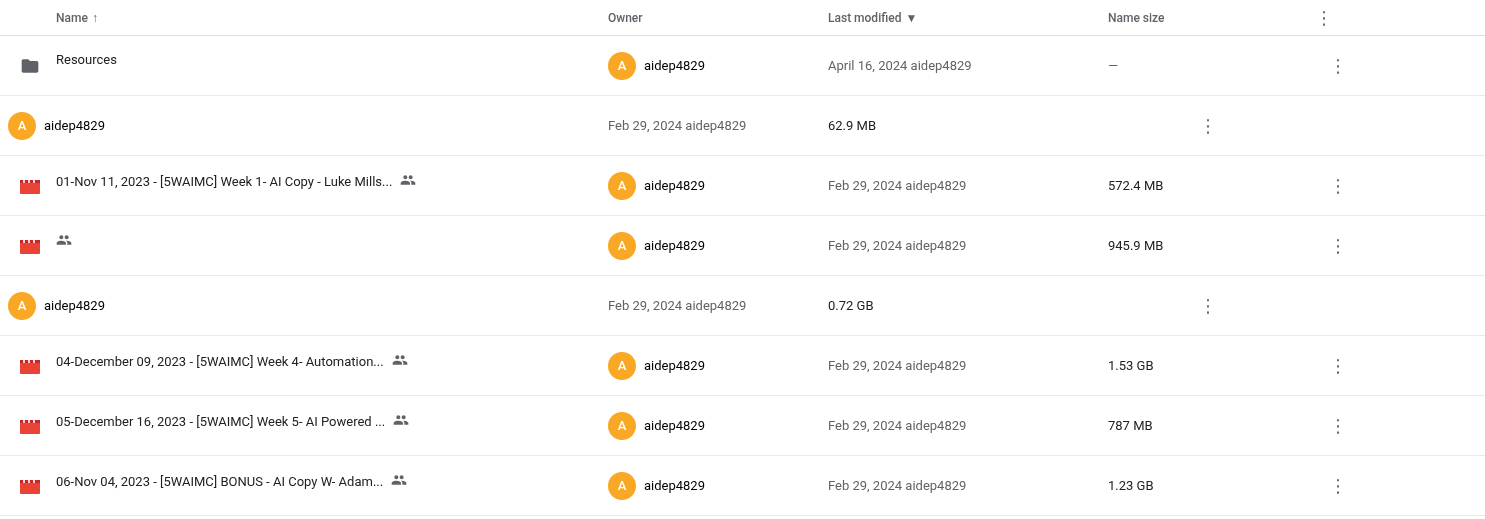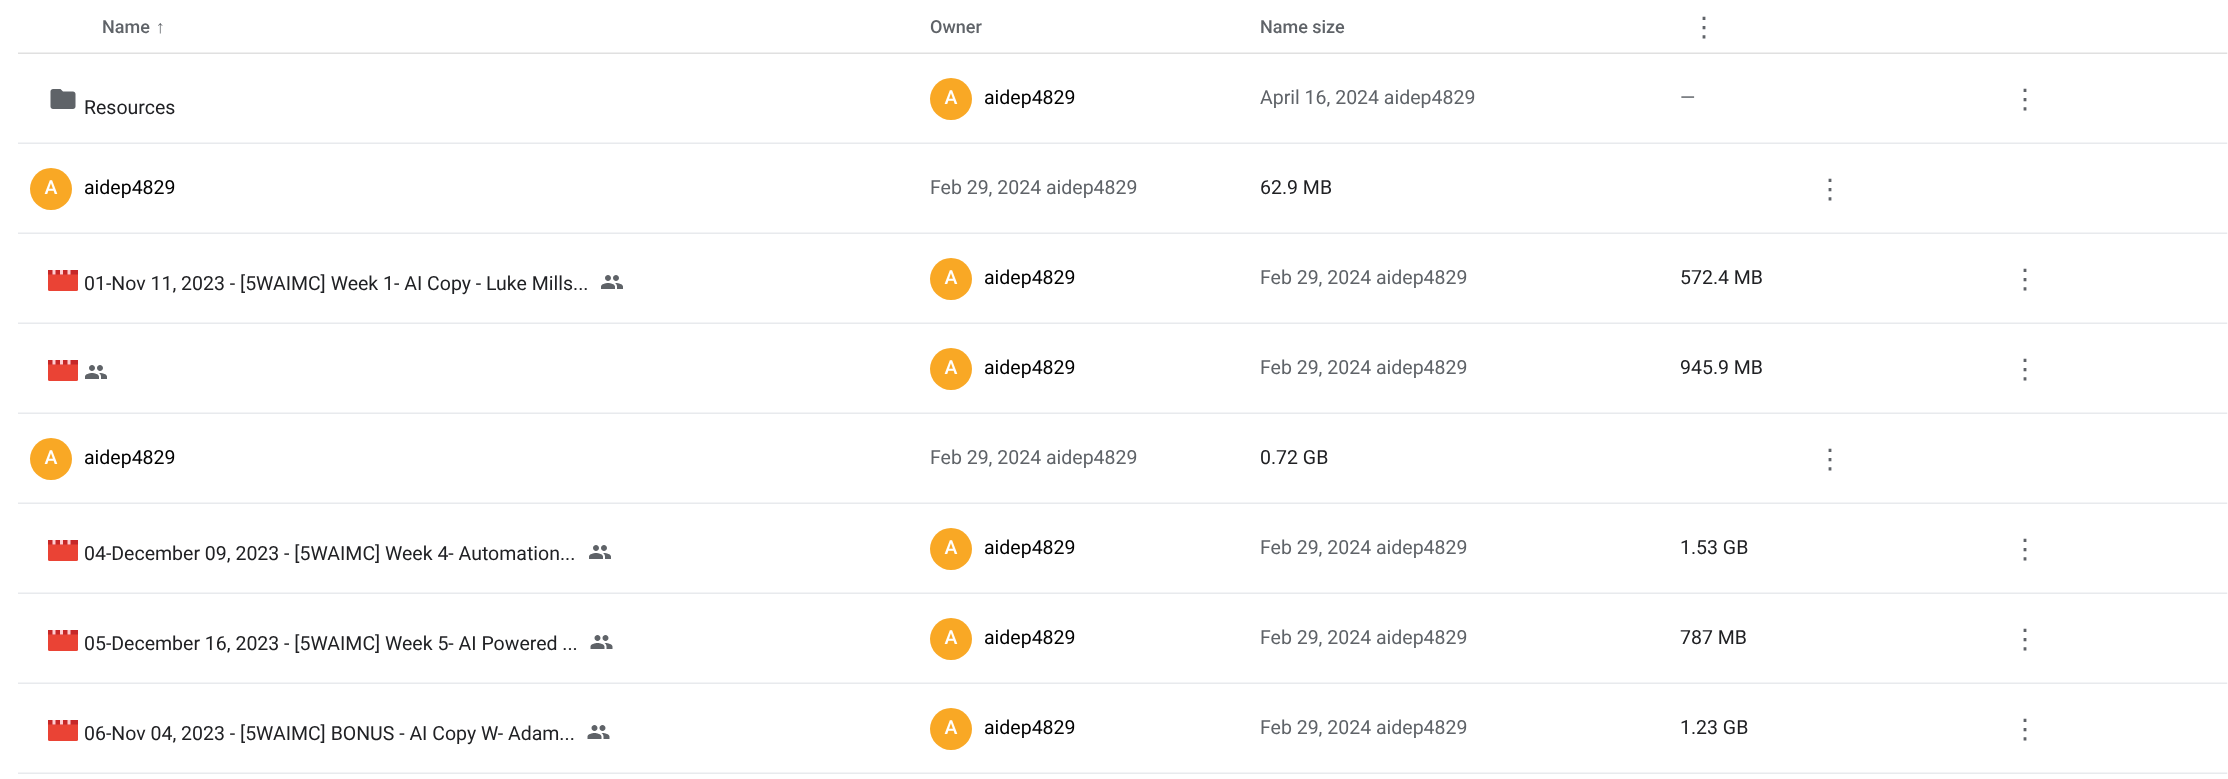--- a/index.html
+++ b/index.html
@@ -5,21 +5,20 @@
     * { box-sizing: border-box; margin: 0; padding: 0; }
     body {
       font-family: 'Google Sans', Roboto, Arial, sans-serif;
       font-size: 14px;
       background: #fff;
       color: #202124;
     }
     .table-container {
       width: 1485px;
       min-height: 519px;
-      padding-left: 12px;
     }
     .table-header {
       display: grid;
       grid-template-columns: 600px 220px 280px 200px 60px;
       border-bottom: 1px solid #e0e0e0;
       height: 36px;
       align-items: center;
       padding: 0 8px;
       background: #fff;
     }
@@ -48,21 +47,22 @@
       display: grid;
       grid-template-columns: 600px 220px 280px 200px 60px;
       border-bottom: 1px solid #e8eaed;
       height: 60px;
       align-items: center;
       padding: 0 8px;
       background: #fff;
     }
     .name-cell {
       display: flex;
-      align-items: flex-end;
+      align-items: flex-start;
+      gap: 12px;
       padding-left: 8px;
     }
     .file-icon {
       width: 28px;
       height: 28px;
       display: flex;
       align-items: center;
       justify-content: center;
       flex-shrink: 0;
     }
@@ -165,20 +165,24 @@
 
   <div class="table-header">
     <div class="header-cell name-header">
       <span>Name</span>
       <span class="sort-arrow">↑</span>
     </div>
     <div class="header-cell">
       <span>Owner</span>
     </div>
     <div class="header-cell">
+      <span>Last modified</span>
+      <span class="sort-arrow-down">▼</span>
+    </div>
+    <div class="header-cell">
       <span>Name size</span>
     </div>
     <div class="header-cell">
       <button class="header-more-btn">⋮</button>
     </div>
   </div>
 
   <div id="table-body">
       <div class="table-row">
     <div class="name-cell">

